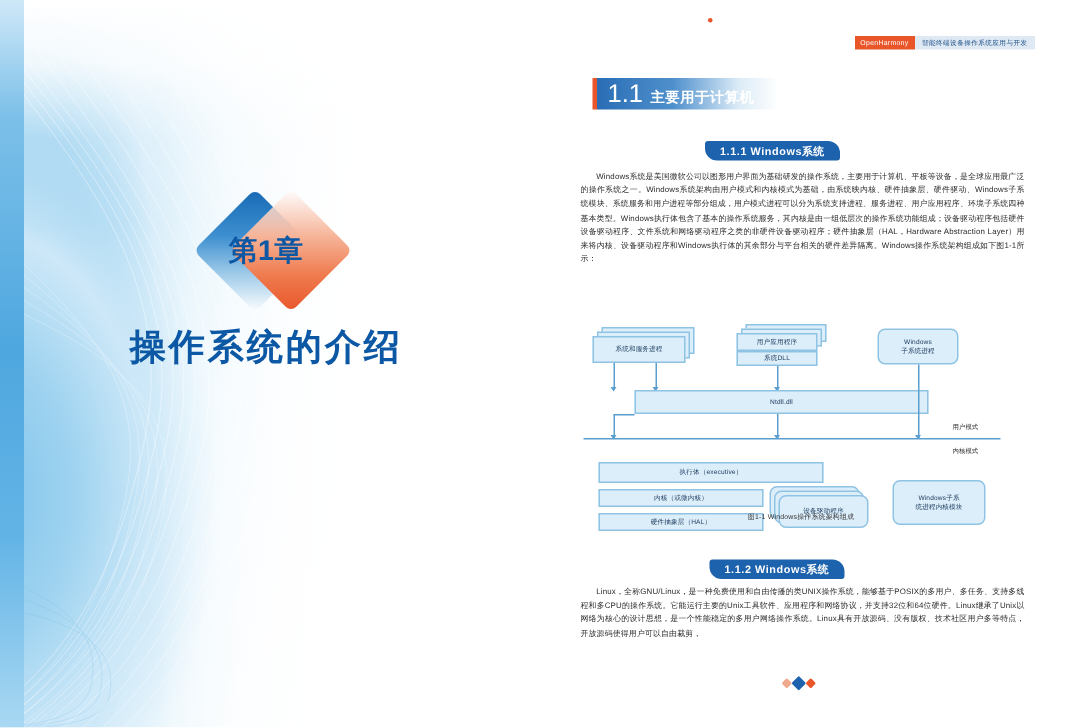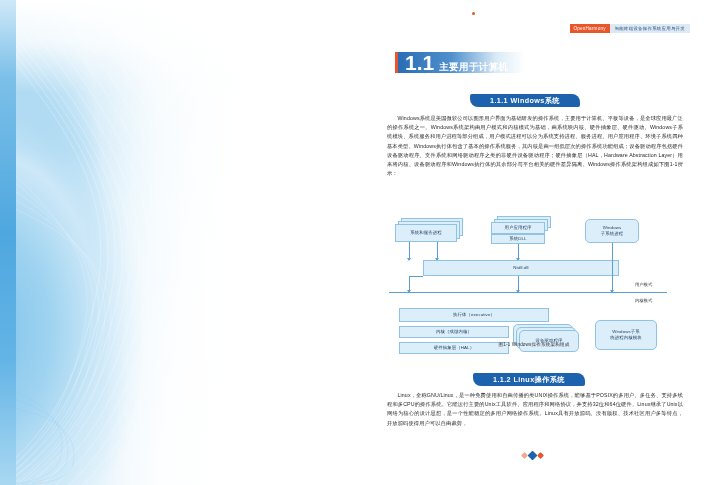--- a/index.html
+++ b/index.html
@@ -68,28 +68,28 @@
     background:#dfe9f4;color:#1b4f86;font-size:4.4px;line-height:9px;
     padding:0 5px;height:9px;white-space:nowrap;letter-spacing:0.3px;
   }
 
   .h2-wrap{position:absolute;left:40px;top:52px;display:flex;align-items:stretch;height:21px;}
   .h2-bar{width:3px;background:#e8562a;}
   .h2-body{
     display:flex;align-items:baseline;gap:5px;padding:0 16px 0 7px;
     background:linear-gradient(90deg,#2a6db5 0%, #4f90cc 42%, rgba(190,219,240,0.55) 78%, rgba(255,255,255,0) 100%);
   }
-  .h2-num{font-size:21px;font-weight:700;color:#ffffff;line-height:21px;font-family:"Liberation Sans",sans-serif;}
+  .h2-num{font-size:17px;font-weight:400;color:#ffffff;line-height:21px;font-family:"Liberation Sans",sans-serif;}
   .h2-txt{font-size:9.5px;font-weight:700;color:#ffffff;line-height:21px;letter-spacing:0.4px;}
   .h2-dot{position:absolute;left:117px;top:12px;width:3px;height:3px;background:#e8562a;border-radius:50%;}
 
   .h3{
     position:absolute;height:13px;display:flex;align-items:center;justify-content:center;
     color:#fff;font-size:7.2px;font-weight:700;letter-spacing:0.4px;
-    background:#1d62ac;border-radius:2px 8px 2px 8px;padding:0 20px;
+    background:#1d62ac;border-radius:2px 8px 2px 8px;padding:0 10px;
   }
   .h3::after{
     content:"";position:absolute;right:-5px;top:0;width:11px;height:13px;
     background:#e8562a;border-radius:2px 8px 2px 8px;z-index:-1;
   }
   .h3-1{left:115px;top:94px;}
   .h3-2{left:118px;top:373px;}
 
   .para{
     position:absolute;width:296px;left:32px;
@@ -169,20 +169,28 @@
         <path d="M-10,380 C40,400 70,420 60,460 C52,478 30,484 -10,485"></path>
         <path d="M-10,392 C46,406 76,426 66,464 C58,480 34,485 -10,485"></path>
         <path d="M-10,404 C52,412 82,432 72,468 C64,482 38,486 -10,486"></path>
       </g>
     </svg>
 
     <div class="bg-white-fade"></div>
     <div class="bg-top-fade"></div>
     <div class="bg-left-strip"></div>
 
+    <div class="chapter-block">
+      <div class="diamond-wrap">
+        <div class="dia dia-blue"></div>
+        <div class="dia dia-orange"></div>
+        <div class="chapter-num">第1章</div>
+      </div>
+      <div class="chapter-title">操作系统的介绍</div>
+    </div>
   </div>
 
   <div class="page-right">
 
     <div class="run-head">
       <span class="rh-badge">OpenHarmony</span>
       <span class="rh-text">智能终端设备操作系统应用与开发</span>
     </div>
 
     <div class="h2-wrap">
@@ -235,21 +243,21 @@
       <div class="stack-sh round" style="left:124px;top:108px;width:60px;height:22px;"></div>
       <div class="stack-sh round" style="left:127px;top:111px;width:60px;height:22px;"></div>
       <div class="nbox round" style="left:130px;top:114px;width:60px;height:22px;">设备驱动程序</div>
 
       <div class="nbox round" style="left:206px;top:104px;width:62px;height:30px;white-space:pre-line;">Windows子系
 统进程内核模块</div>
 
       <div class="fig-cap">图1-1 Windows操作系统架构组成</div>
     </div>
 
-    <div class="h3 h3-2">1.1.2  Linux操作系统</div>
+    <div class="h3 h3-2">1.1.2  Windows系统</div>
     <div class="para para-2">Linux，全称GNU/Linux，是一种免费使用和自由传播的类UNIX操作系统，能够基于POSIX的多用户、多任务、支持多线程和多CPU的操作系统。它能运行主要的Unix工具软件、应用程序和网络协议，并支持32位和64位硬件。Linux继承了Unix以网络为核心的设计思想，是一个性能稳定的多用户网络操作系统。Linux具有开放源码、没有版权、技术社区用户多等特点，开放源码使得用户可以自由裁剪，</div>
 
     <div class="footer-orn">
       <div class="orn-d orn-l"></div>
       <div class="orn-d orn-c"></div>
       <div class="orn-d orn-r"></div>
     </div>
 
   </div>
 </div>

